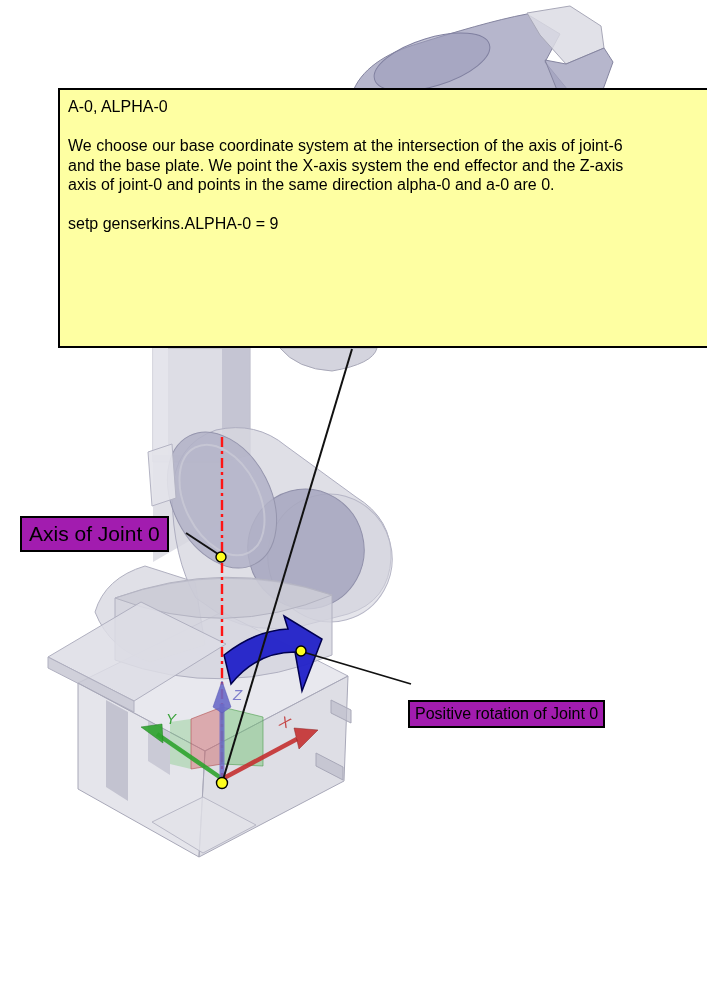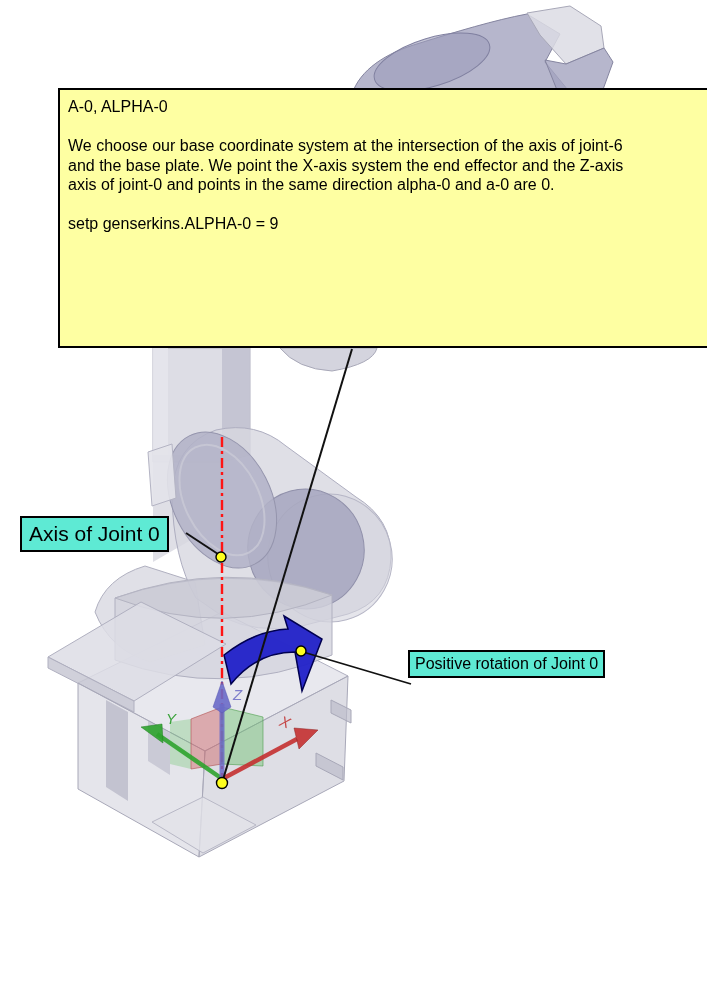--- a/index.html
+++ b/index.html
@@ -8,28 +8,28 @@
     font-family:"Liberation Sans","DejaVu Sans",sans-serif;color:#000;
   }
   .stage svg{position:absolute;left:0;top:0;}
   .note-box{
     position:absolute;left:14px;top:88px;width:659px;height:242px;
     background:#feffa2;border:2px solid #000;padding:7px 8px;
     font-size:16px;line-height:19.5px;white-space:nowrap;margin-left:44px;
   }
   .note-box .blank{min-height:19.5px;}
   .callout{
-    position:absolute;background:#5eead4;border:2px solid #000;
+    position:absolute;background:#a21caf;border:2px solid #000;
     white-space:nowrap;color:#000;
   }
   .callout.axis{
     left:20px;top:516px;font-size:21px;line-height:30px;padding:1px 7px;
   }
   .callout.rotation{
-    left:408px;top:650px;font-size:16px;line-height:22px;padding:1px 5px;
+    left:408px;top:700px;font-size:16px;line-height:22px;padding:1px 5px;
   }
   .axis-glyph{font-style:italic;font-size:15px;}
 </style>
 </head>
 <body>
 
 <div class="stage">
 
   <svg width="707" height="1000" viewBox="0 0 707 1000">
 

